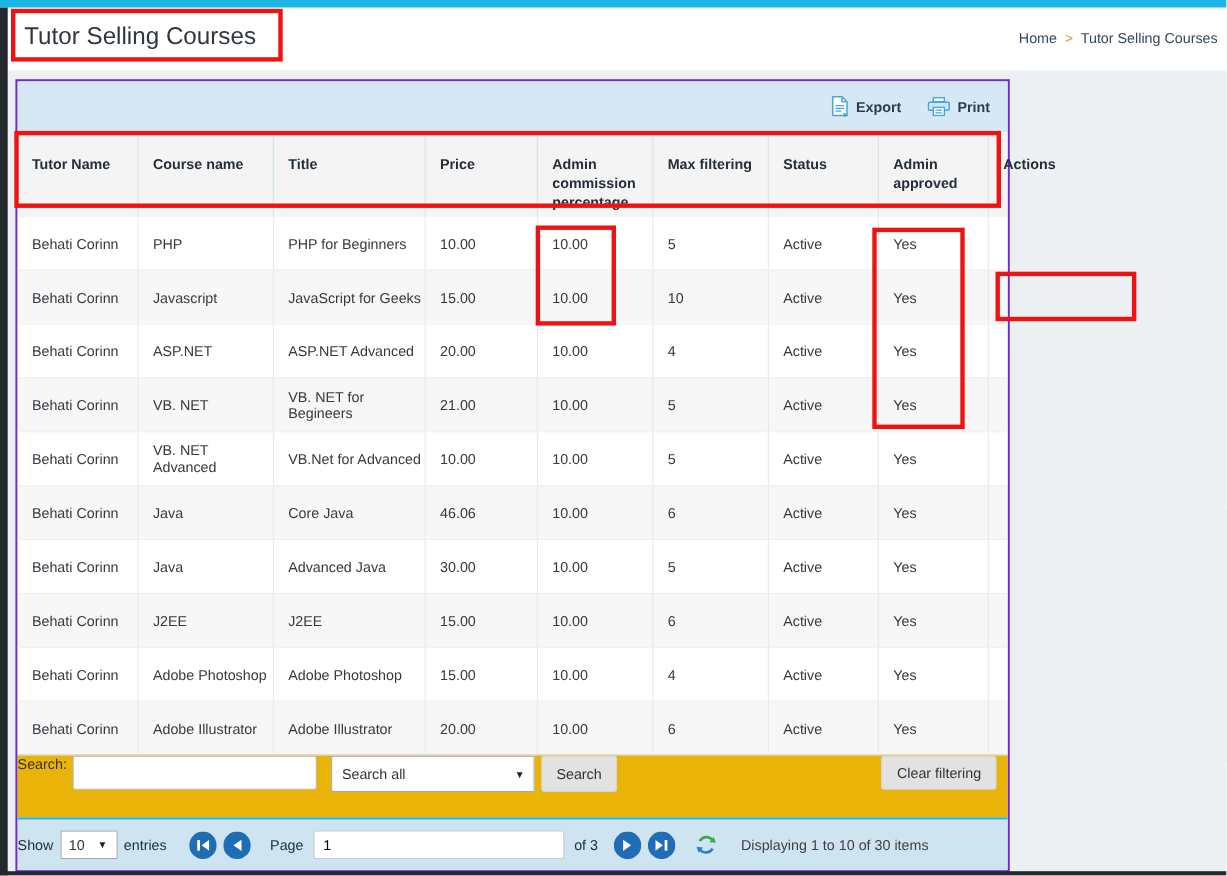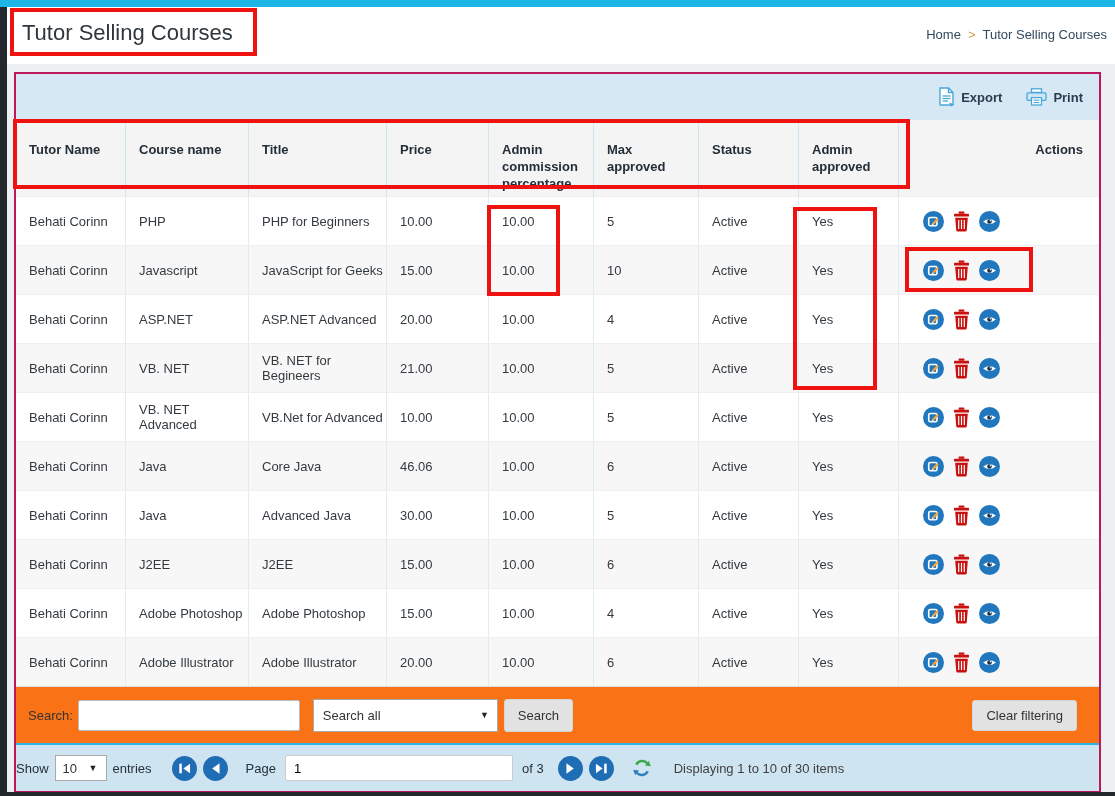--- a/index.html
+++ b/index.html
@@ -20,22 +20,22 @@
     border:4px solid #ee1310; padding:5px 0 0 8px;
     font-size:22px; line-height:32px; font-weight:500; color:#2f363c;
     background:transparent; z-index:6; white-space:nowrap;
   }
   .breadcrumb { position:absolute; right:8px; top:27px; font-size:13px; color:#32495e; z-index:6; }
   .breadcrumb .bc-home { color:#31495e; cursor:pointer; }
   .breadcrumb .bc-sep { color:#d89b4a; margin:0 7px; }
   .breadcrumb .bc-cur { color:#32495e; }
 
   .panel {
-    position:absolute; left:14px; top:72px; width:1087px;
-    border:2px solid #be185d; background:#fff; z-index:1;
+    position:absolute; left:14px; top:72px; width:904px;
+    border:2px solid #6d28d9; background:#fff; z-index:1;
   }
   .toolbar {
     height:46px; background:#d5e8f4; display:flex; align-items:center;
     justify-content:flex-end; gap:24px; padding-right:16px;
   }
   .tool-btn { display:flex; align-items:center; gap:6px; font-weight:bold; font-size:13px; color:#2c3b4d; cursor:pointer; }
 
   .grid-header, .grid-row {
     display:grid;
     grid-template-columns:110px 123px 138px 102px 105px 105px 100px 100px 1fr;
@@ -47,21 +47,21 @@
   }
   .hcell:last-child { border-right:none; text-align:right; padding-right:16px; }
 
   .grid-row { height:49px; background:#fff; border-top:1px solid #efefef; font-size:13px; }
   .grid-row.alt { background:#f7f7f7; }
   .cell { display:flex; align-items:center; padding-left:13px; border-right:1px solid #dcedf6; height:100%; overflow:hidden; }
   .cell:last-child { border-right:none; }
   .actions-cell { gap:9px; padding-left:24px; }
   .action-btn { display:inline-flex; cursor:pointer; }
 
-  .search-row { height:57px; background:#f97316; display:flex; align-items:center; padding:0 12px; border-top:1px solid #dddddd; font-size:13px; }
+  .search-row { height:57px; background:#eab308; display:flex; align-items:flex-start; padding:0 0; border-top:1px solid #dddddd; font-size:13px; }
   .search-row label { margin-right:5px; color:#333; }
   .search-input { width:222px; height:31px; border:1px solid #bbbbbb; border-radius:2px; background:#fff; padding:0 8px; font-size:13px; font-family:inherit; }
   .select-wrap { position:relative; background:#fff; border:1px solid #a9a9a9; display:flex; align-items:center; cursor:pointer; }
   .sel-filter { width:185px; height:33px; margin-left:13px; padding:0 22px 0 9px; }
   .sel-text { font-size:13px; color:#333; }
   .caret { position:absolute; right:8px; top:50%; transform:translateY(-50%); font-size:9px; color:#222; }
   .btn { height:33px; padding:0 13px; background:#e2e2e2; border:1px solid #d5d5d5; border-radius:3px; font-size:13px; color:#333; font-family:inherit; cursor:pointer; }
   .search-btn { margin-left:6px; }
   .clear-btn { margin-left:auto; margin-right:10px; height:31px; }
 
@@ -124,21 +124,21 @@
       <span>Print</span>
     </div>
   </div>
 
   <div class="grid-header">
       <div class="hcell">Tutor Name</div>
       <div class="hcell">Course name</div>
       <div class="hcell">Title</div>
       <div class="hcell">Price</div>
       <div class="hcell">Admin commission percentage</div>
-      <div class="hcell">Max approved</div>
+      <div class="hcell">Max filtering</div>
       <div class="hcell">Status</div>
       <div class="hcell">Admin approved</div>
       <div class="hcell">Actions</div>
     </div>
   <div class="tbody">
       <div class="grid-row">
         <div class="cell">Behati Corinn</div>
         <div class="cell">PHP</div>
         <div class="cell">PHP for Beginners</div>
         <div class="cell">10.00</div>

